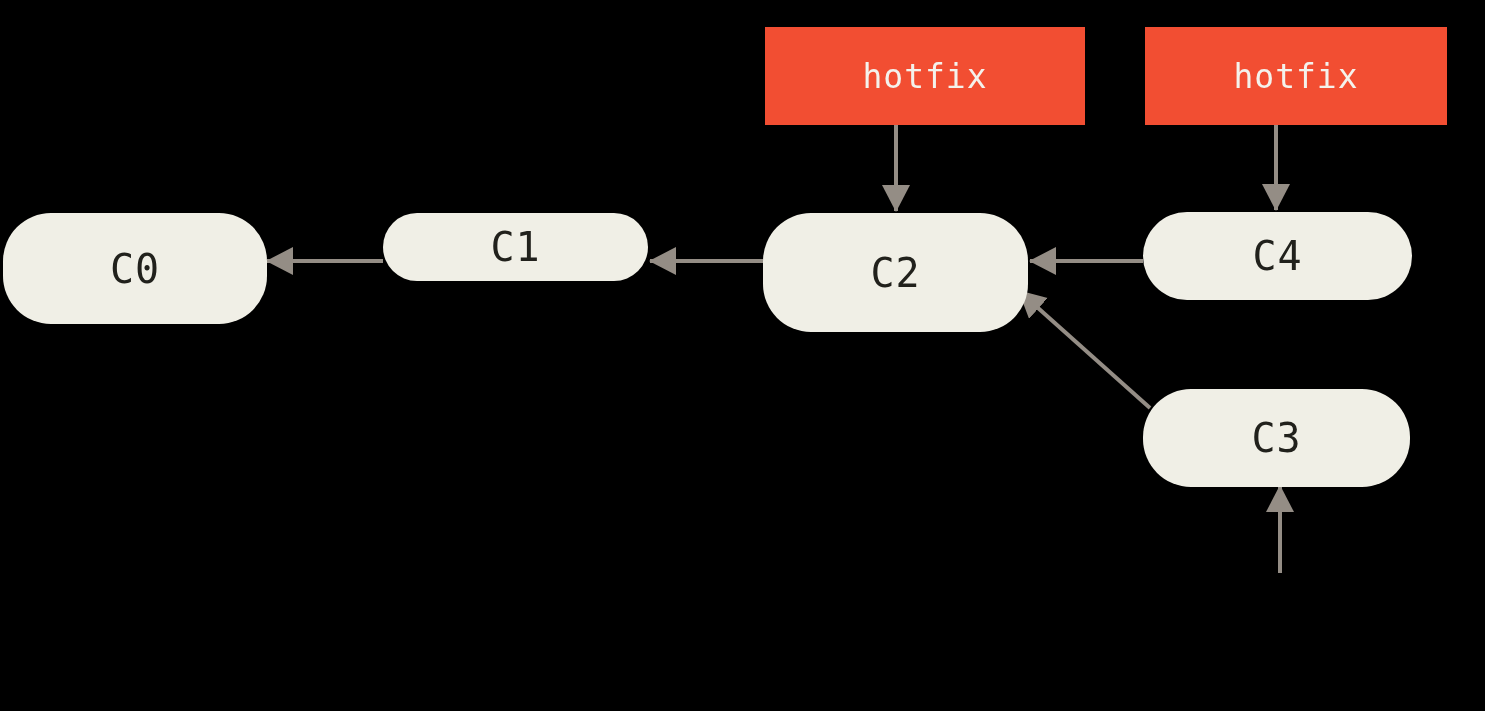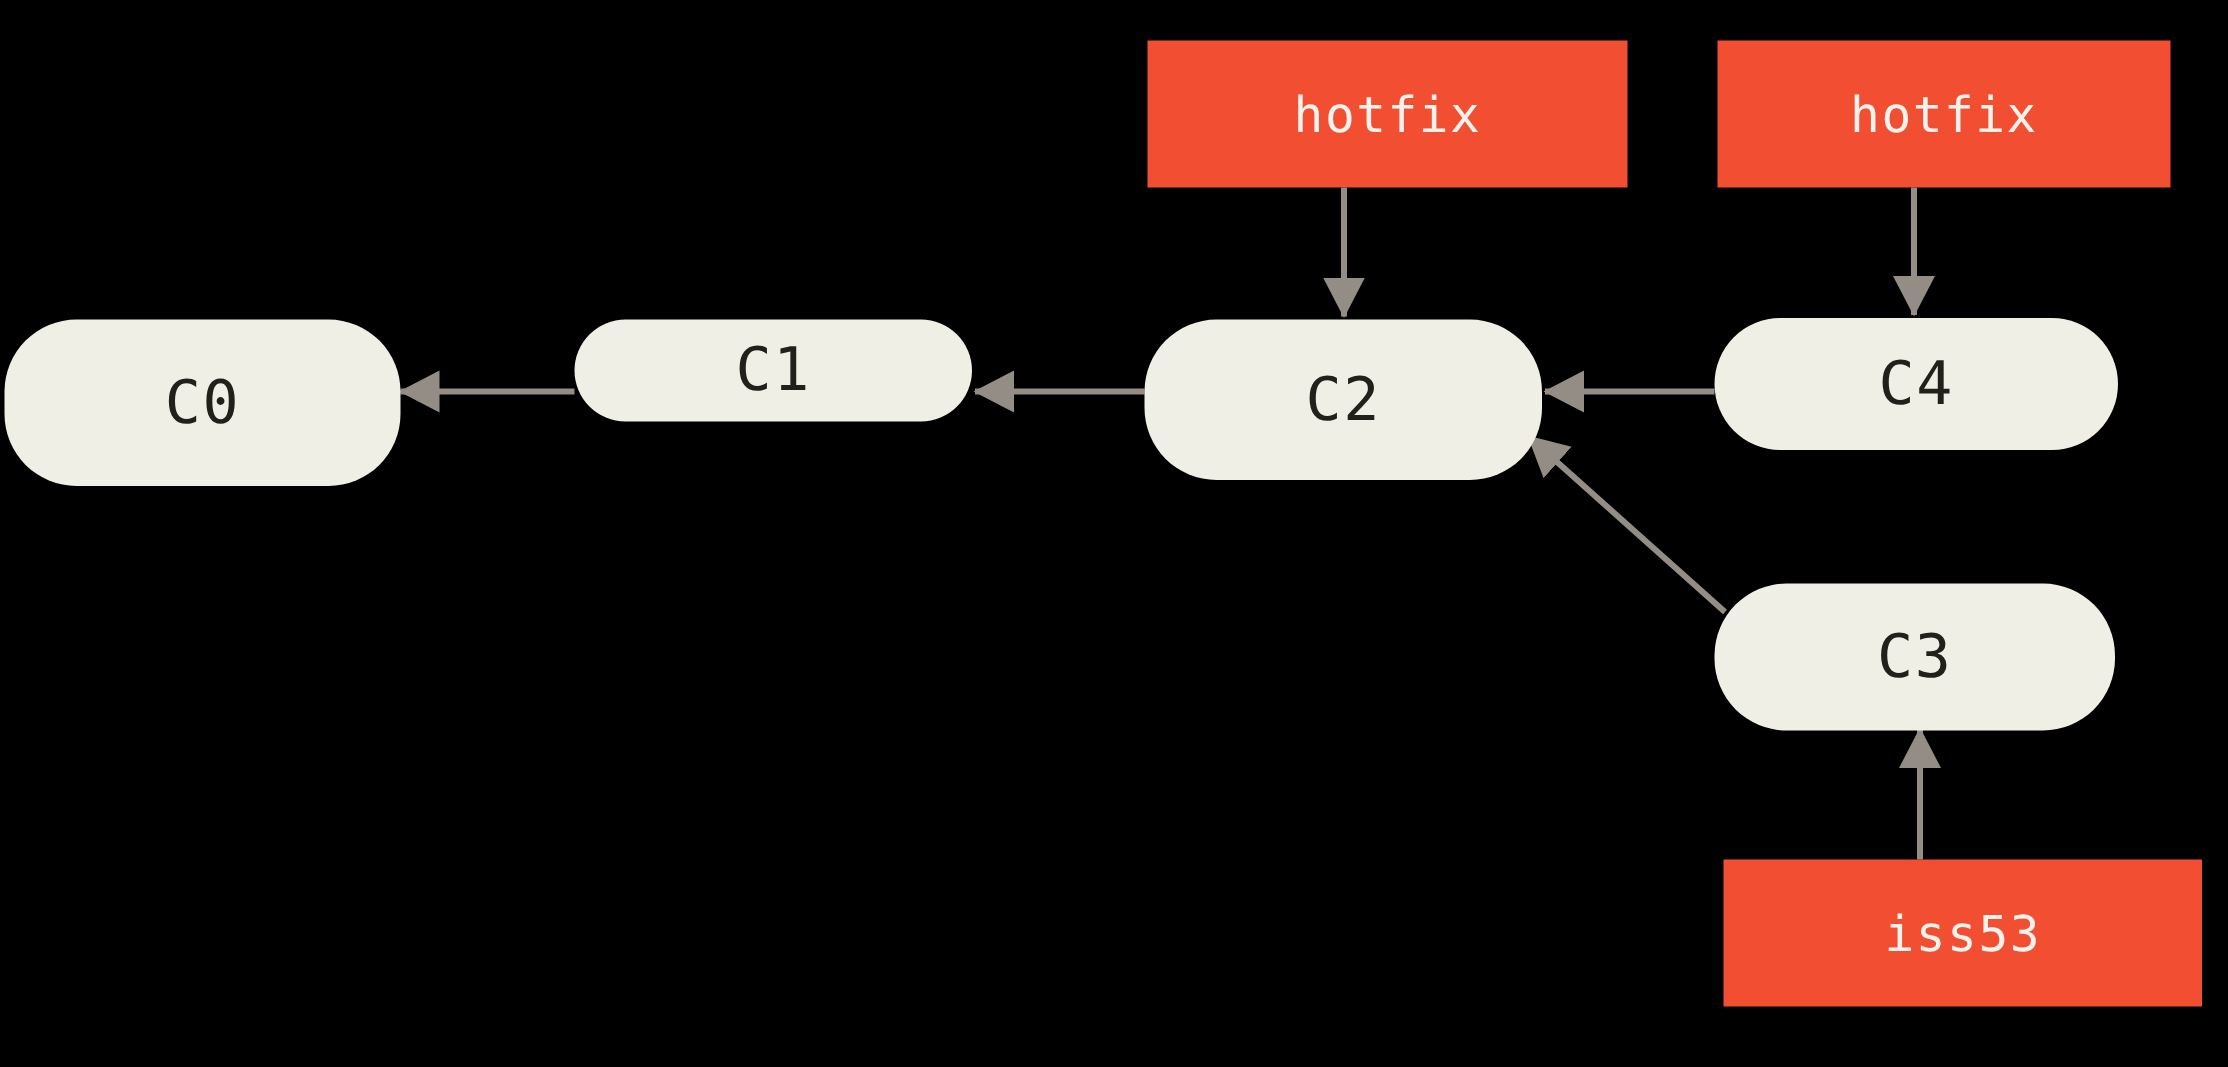--- a/index.html
+++ b/index.html
@@ -44,21 +44,21 @@
     display: flex;
     align-items: center;
     justify-content: center;
     color: var(--branch-text);
     font-size: 33px;
     letter-spacing: 1px;
   }
   
   #node-c0 { left: 3px;    top: 213px; width: 264px; height: 111px; }
   #node-c1 { left: 383px;  top: 213px; width: 265px; height: 68px; text-align: center; }
-  #node-c2 { left: 763px;  top: 213px; width: 265px; height: 107px; }
+  #node-c2 { left: 763px;  top: 213px; width: 265px; height: 119px; }
   #node-c4 { left: 1143px; top: 212px; width: 269px; height: 88px; }
   #node-c3 { left: 1143px; top: 389px; width: 267px; height: 98px; }
   #branch-master { left: 765px;  top: 27px;  width: 320px; height: 98px; }
   #branch-hotfix { left: 1145px; top: 27px;  width: 302px; height: 98px; }
   #branch-iss53  { left: 1149px; top: 573px; width: 319px; height: 98px; }
 </style>
 </head>
 <body>
 
 <div class="stage">
@@ -77,23 +77,20 @@
     <line x1="1276" y1="125" x2="1276" y2="210" marker-end="url(#head)"></line>
     <line x1="1280" y1="573" x2="1280" y2="486" marker-end="url(#head)"></line>
   </svg>
 
   <div class="branch" id="branch-master">
     <span>hotfix</span>
   </div>
   <div class="branch" id="branch-hotfix">
     <span>hotfix</span>
   </div>
-  <div class="branch" id="branch-iss53">
-    <span>iss53</span>
-  </div>
 
   <div class="commit" id="node-c0">
     <span>C0</span>
   </div>
   <div class="commit" id="node-c1">
     <span>C1</span>
   </div>
   <div class="commit" id="node-c2">
     <span>C2</span>
   </div>

